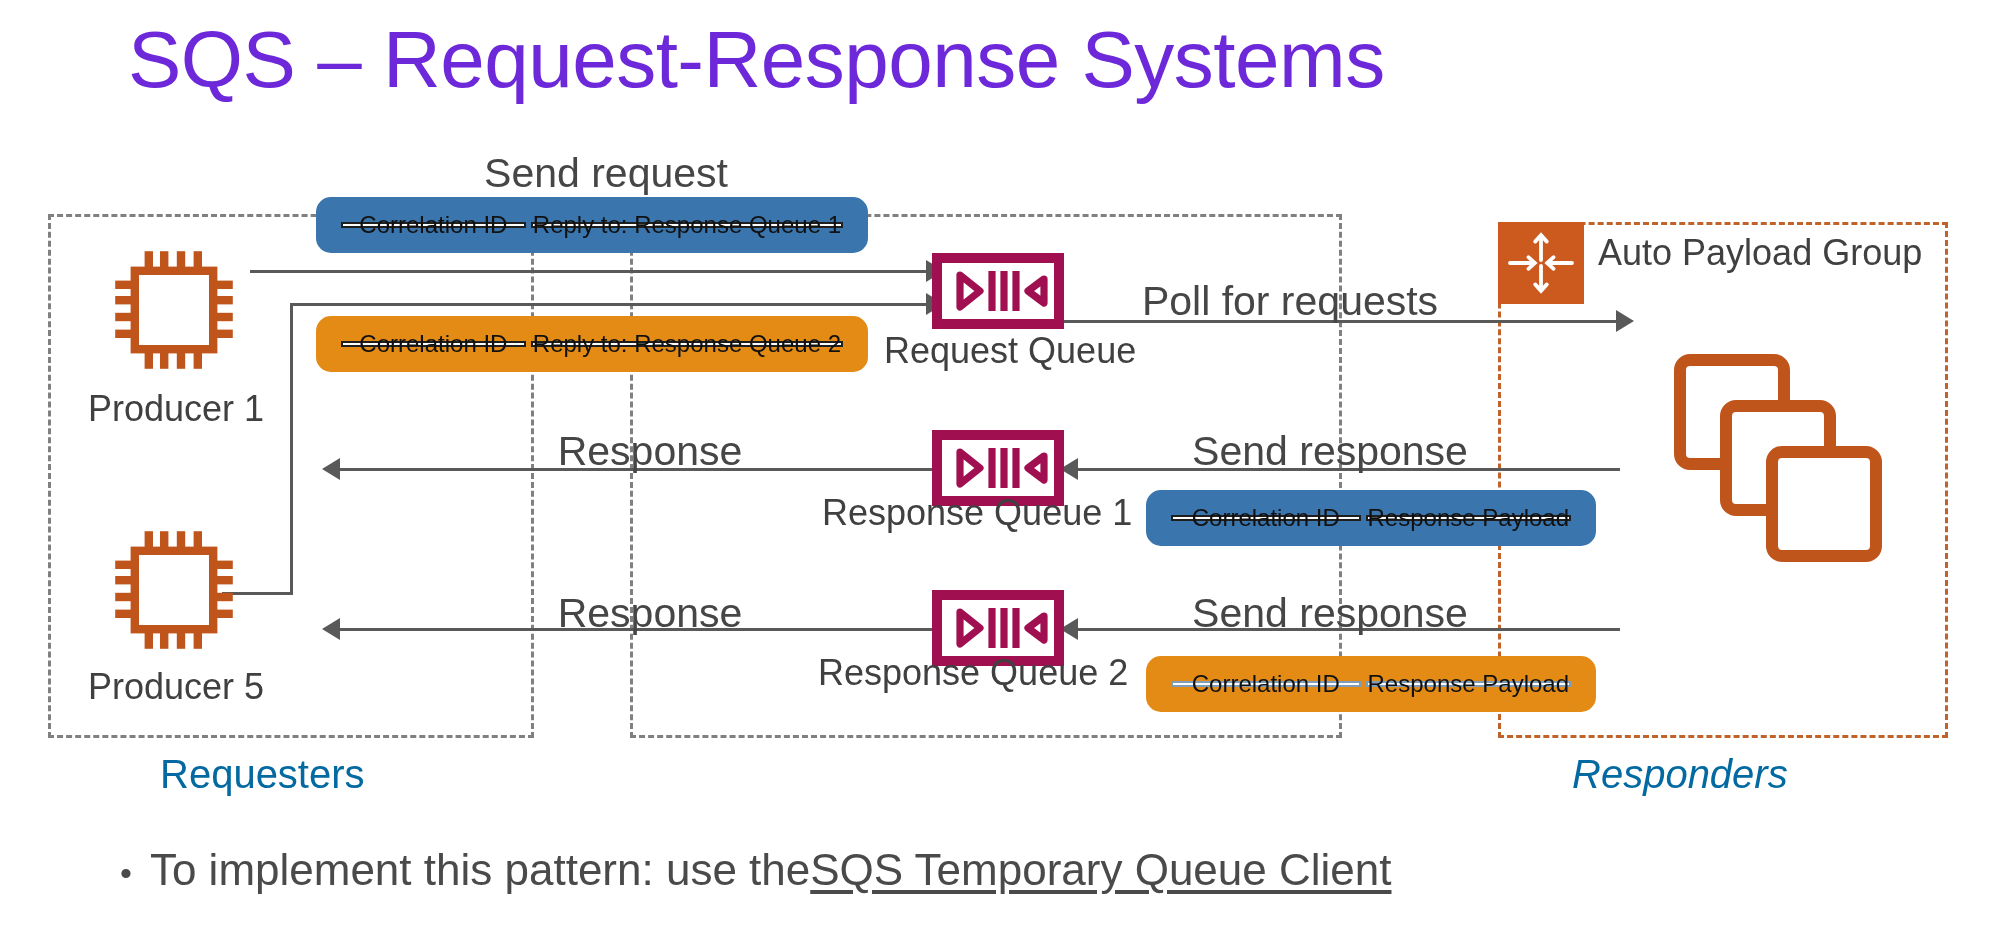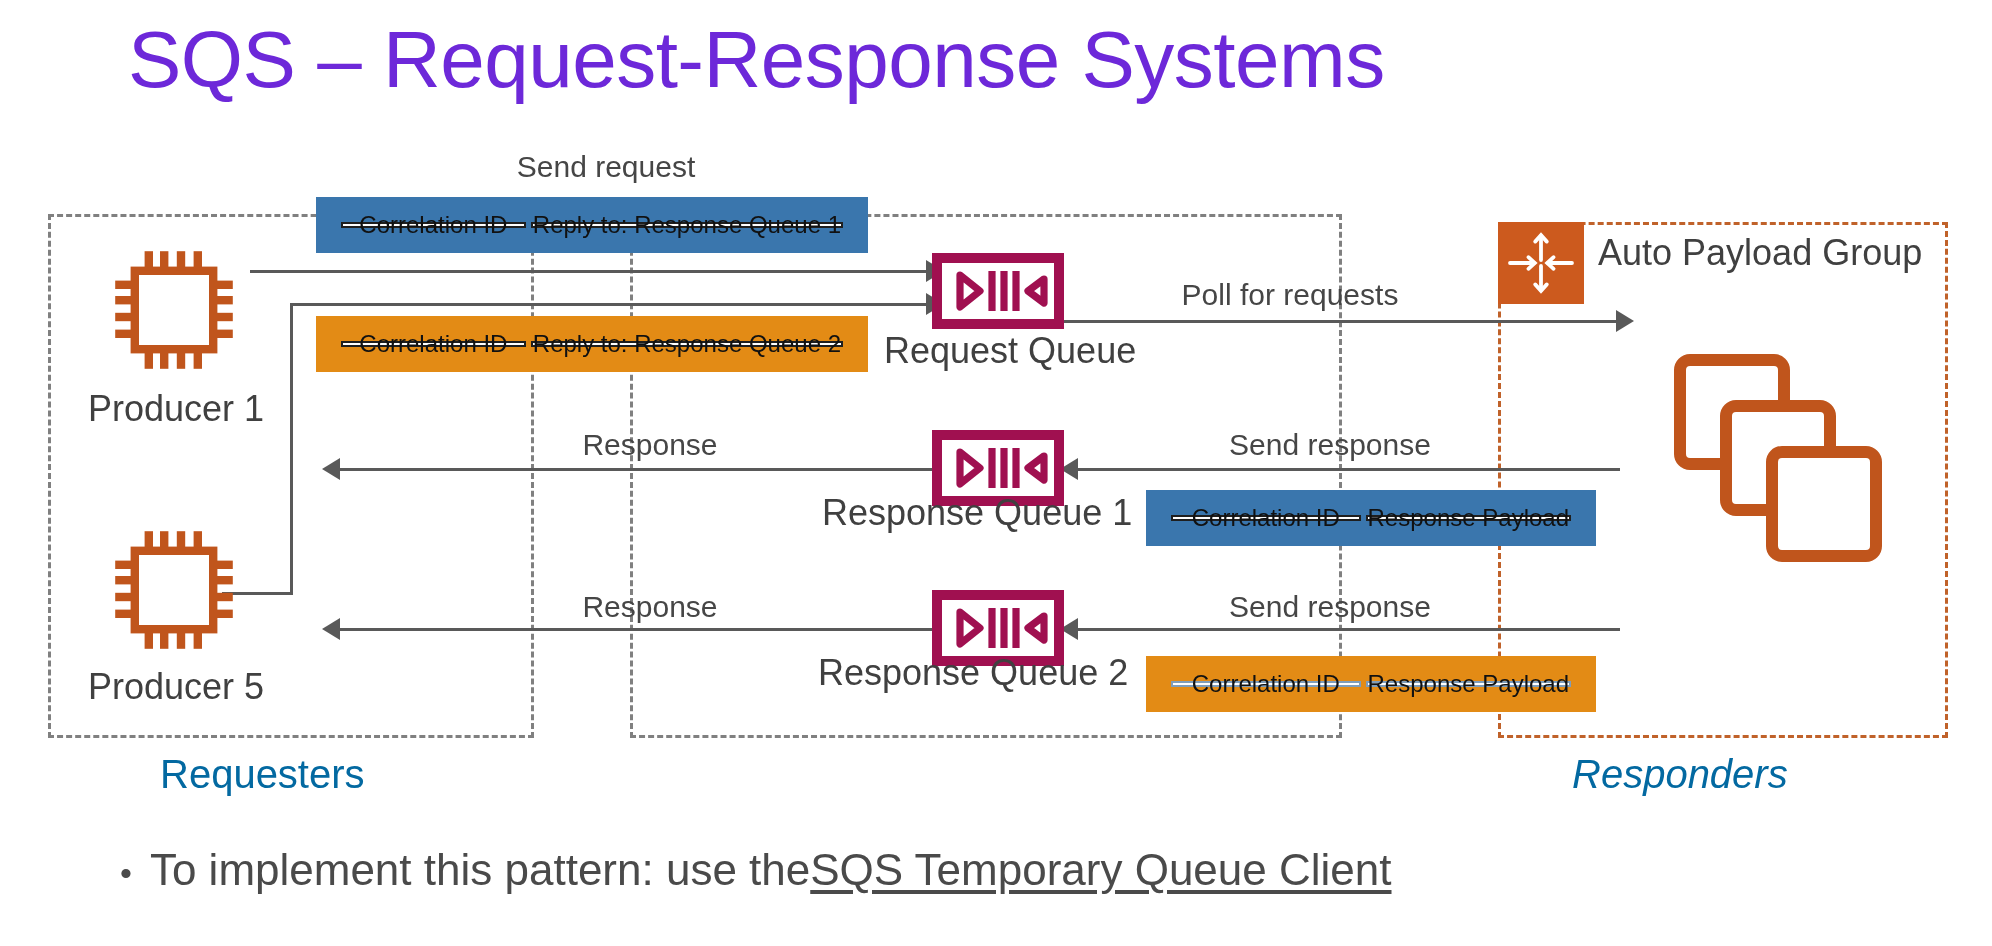--- a/index.html
+++ b/index.html
@@ -72,35 +72,36 @@
     border-left: 18px solid #595959;
   }
   .arrow-left {
     border-top: 11px solid transparent;
     border-bottom: 11px solid transparent;
     border-right: 18px solid #595959;
   }
 
   .edge-label {
     position: absolute;
-    font-size: 30px;
+    font-size: 41px;
     color: #464646;
     white-space: nowrap;
     text-align: center;
   }
 
   
   .msg-box {
     position: absolute;
     box-sizing: border-box;
     display: flex;
     align-items: stretch;
     background: #fff;
     padding: 21px;
     gap: 5px;
+    border-radius: 15px;
   }
   .msg-blue  { border: 4px solid #3a76ad; background: #3a76ad; }
   .msg-orange{ border: 4px solid #e38b15; background: #e38b15; }
   .msg-cell {
     background: #ffffff;
     border: 2px solid #7f9db9;
     display: flex;
     align-items: center;
     justify-content: center;
     font-size: 24px;

